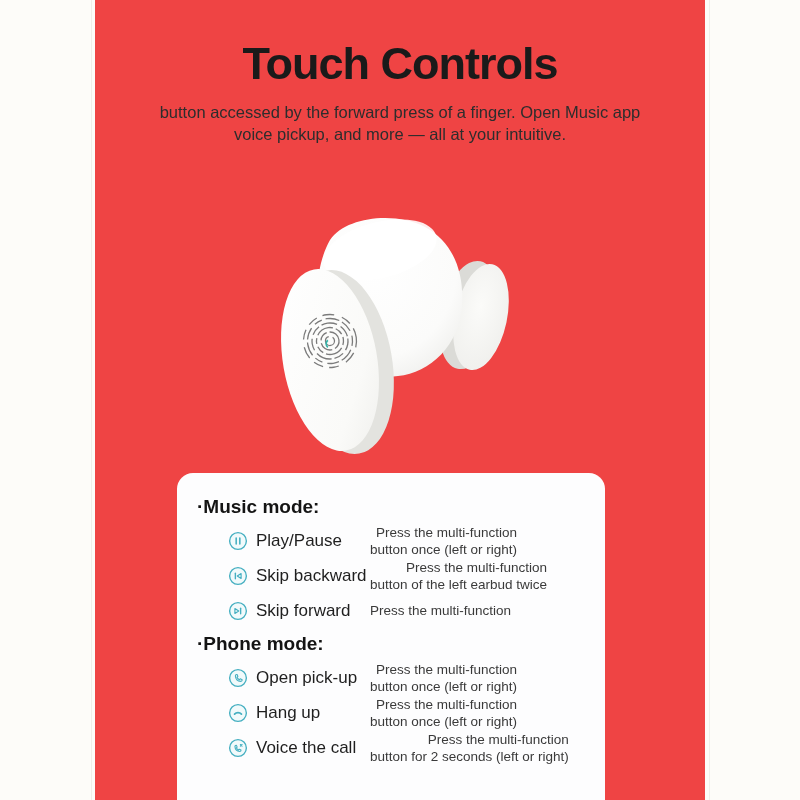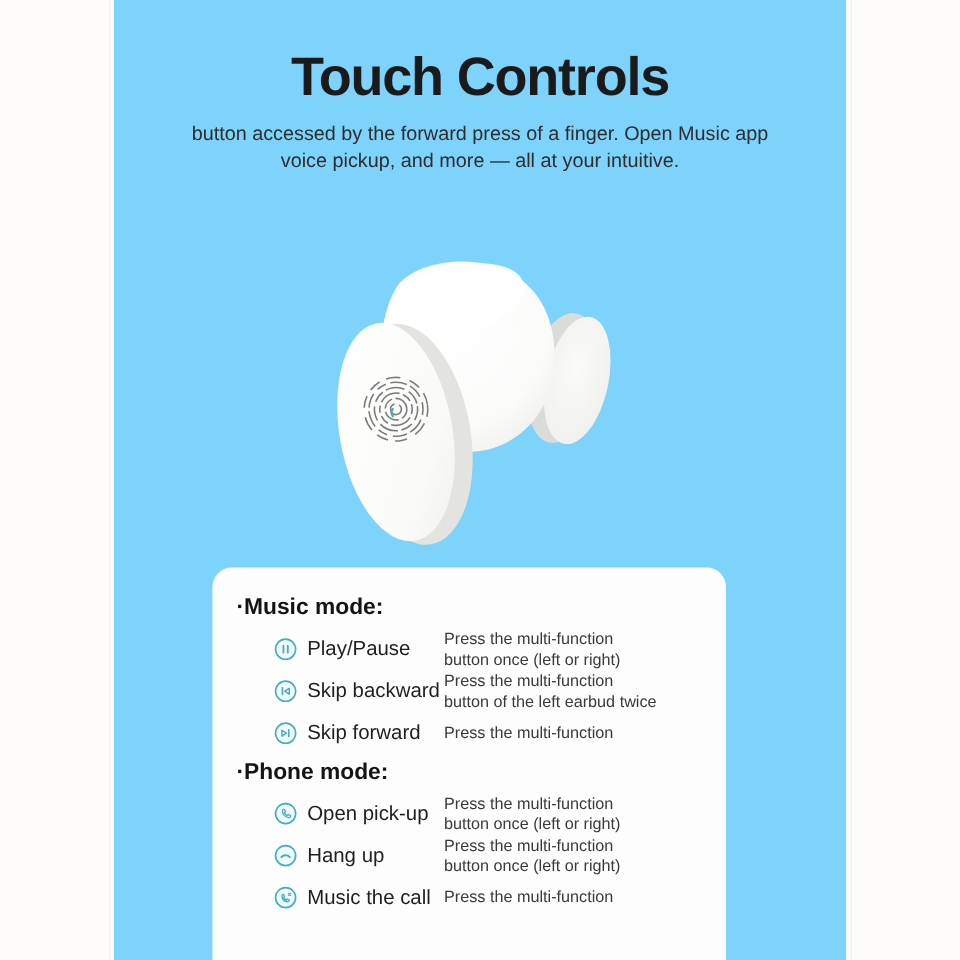--- a/index.html
+++ b/index.html
@@ -6,21 +6,21 @@
   body{
     width:800px;height:800px;
     background:#fdfcf9;
     font-family:"Liberation Sans", sans-serif;
     position:relative;
     overflow:hidden;
   }
   .stage{position:absolute;inset:0;}
   .panel{
     position:absolute;left:95px;top:0;width:610px;height:800px;
-    background:#7dd3fc;
+    background:#ef4444;
   }
   .edge-line{position:absolute;top:0;bottom:0;width:1px;background:rgba(120,115,100,0.10);}
   .edge-line.left{left:91px;}
   .edge-line.right{left:709px;}
 
   .title{
     position:absolute;top:38px;left:0;width:100%;
     margin:0;text-align:center;
     font-size:45px;font-weight:700;letter-spacing:-1px;
     color:#1a1a1a;
@@ -42,21 +42,21 @@
   .mode-heading{
     font-size:19px;font-weight:700;color:#141414;
     line-height:24px;margin:0 0 4px 0;
   }
   .mode-heading.second{margin-top:4px;}
   .row{display:flex;align-items:center;height:35px;margin-left:31px;}
   .row .icon{flex:0 0 20px;width:20px;height:20px;margin-right:8px;display:block;}
   .row .icon svg{display:block;width:20px;height:20px;}
   .row .label{flex:0 0 114px;font-size:17px;color:#1f1f1f;}
   .row .desc{font-size:13.5px;line-height:17px;color:#3a3a3a;}
-  .row .desc span{display:block;white-space:nowrap;}
+  .row .desc span{display:block;white-space:nowrap;text-align:right;}
 </style>
 </head>
 <body>
 
 <svg width="0" height="0" style="position:absolute" aria-hidden="true">
   <defs>
     <linearGradient id="gStem" x1="0" y1="0" x2="1" y2="1">
       <stop offset="0" stop-color="#ffffff"></stop>
       <stop offset="0.7" stop-color="#fafaf8"></stop>
       <stop offset="1" stop-color="#eeeeeb"></stop>
@@ -204,23 +204,24 @@
           <span>button once (left or right)</span>
         </span>
       </div>
 
       <div class="row">
         <span class="icon">
             <svg viewBox="0 0 22 22">
               <use href="#i-reject"></use>
             </svg>
           </span>
-        <span class="label">Music the call</span>
-        <span class="desc">
-          <span>Press the multi-function</span>
+        <span class="label">Voice the call</span>
+        <span class="desc">
+          <span>Press the multi-function</span>
+          <span>button for 2 seconds (left or right)</span>
         </span>
       </div>
 
     </div>
   </div>
 
   <div class="edge-line left"></div>
   <div class="edge-line right"></div>
 </div>
 

